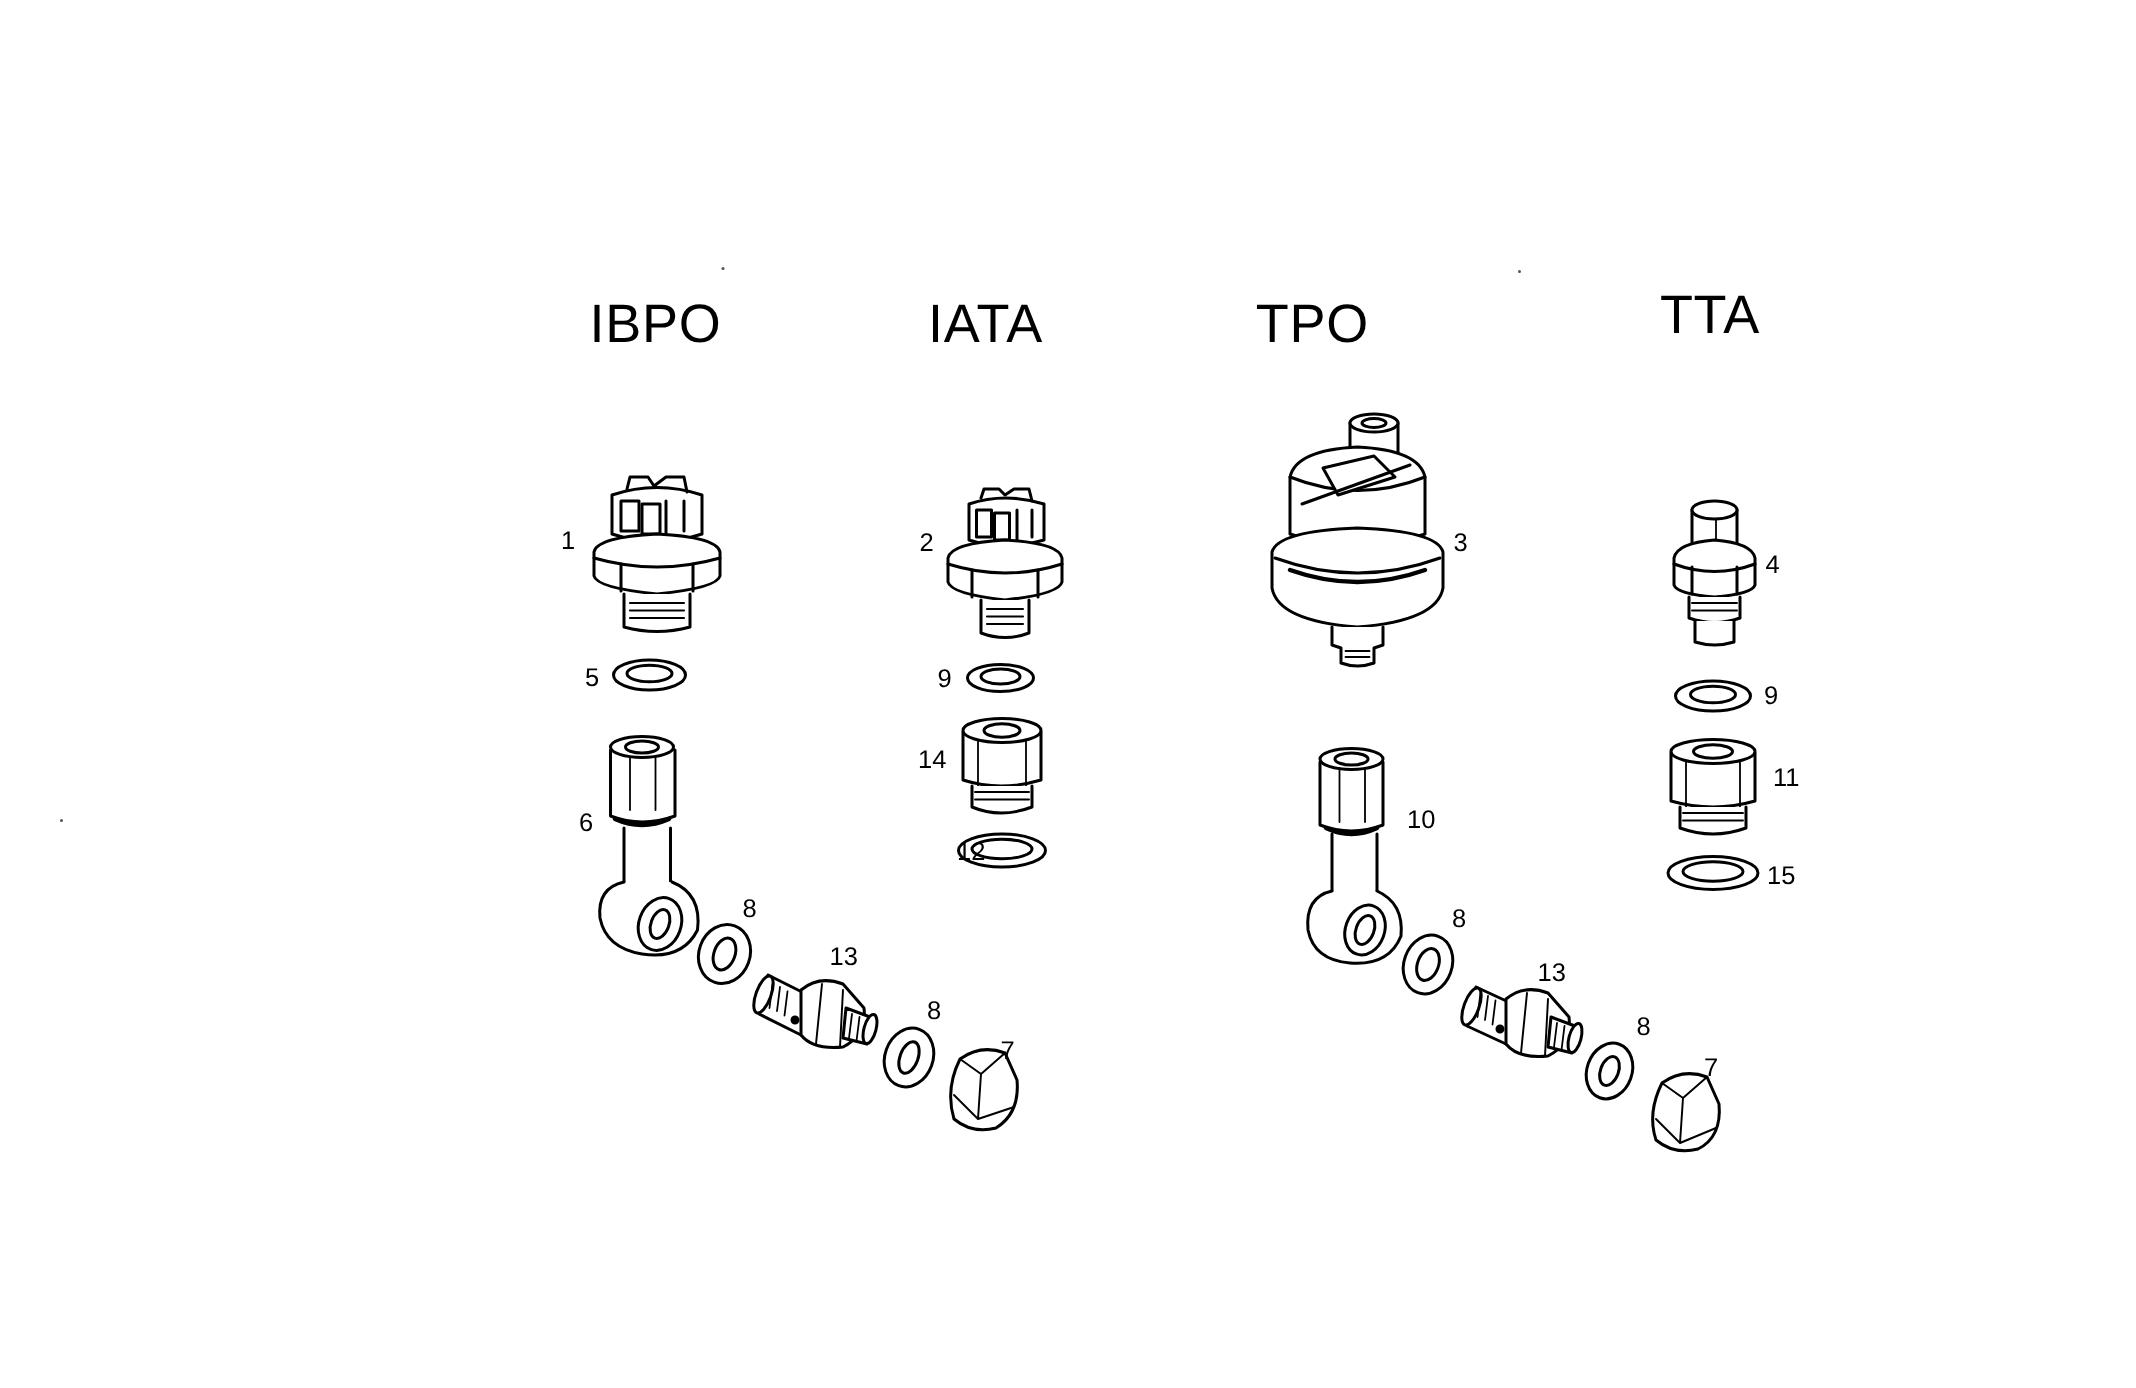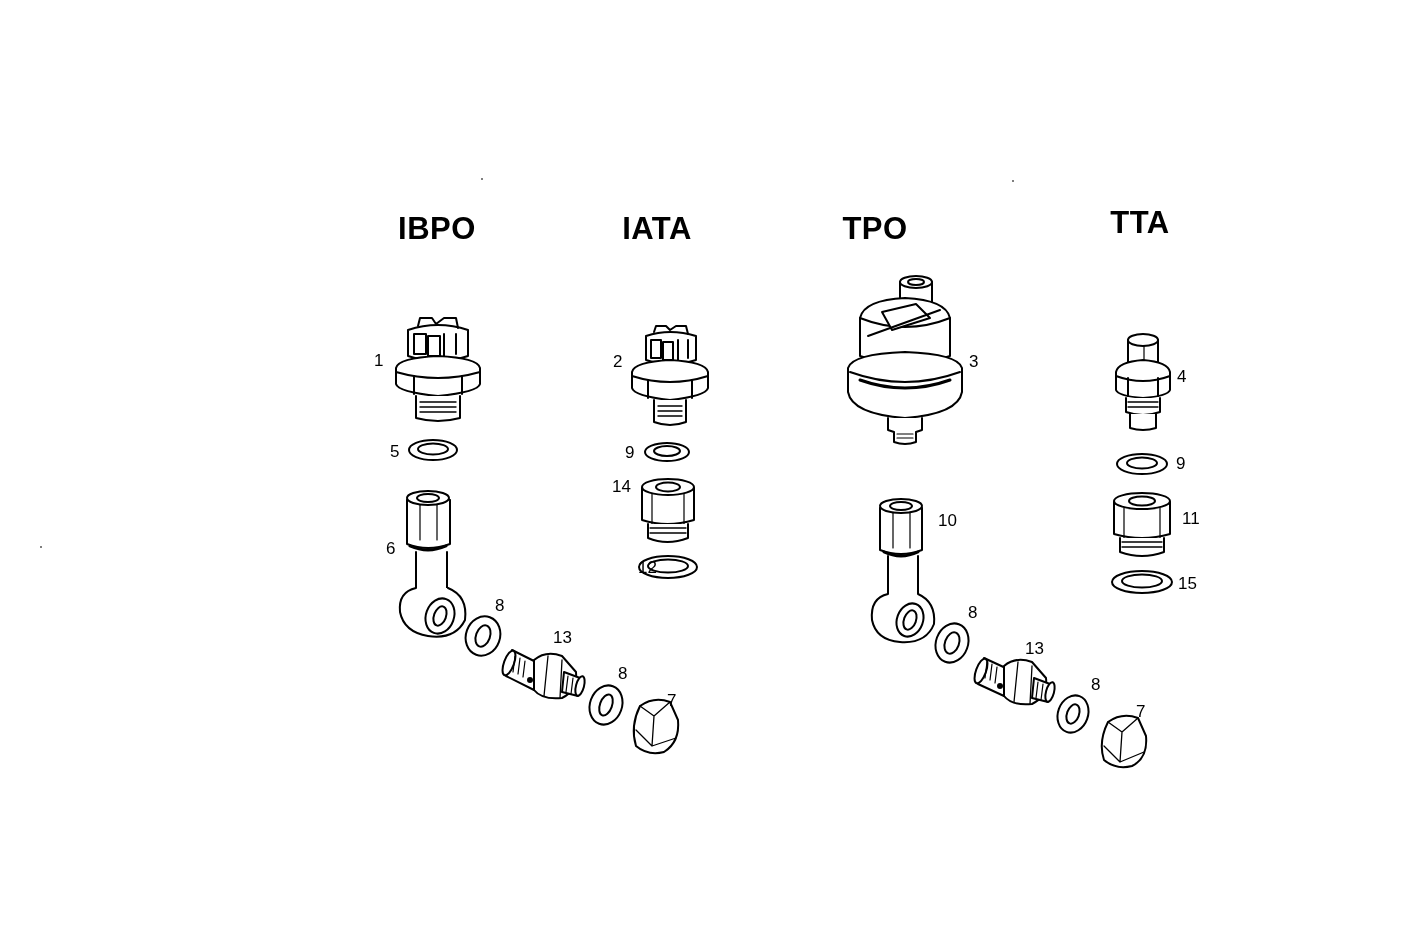--- a/index.html
+++ b/index.html
@@ -1,19 +1,19 @@
 <!DOCTYPE html>
 <html><head>
 <meta charset="utf-8">
 <style>
   html, body { margin:0; padding:0; background:#ffffff; }
   body { width:1424px; height:925px; position:relative; overflow:hidden;
          font-family:"Liberation Sans", "DejaVu Sans", sans-serif; color:#000; }
-  .group-title { position:absolute; font-weight:bold; font-size:31px; letter-spacing:0.5px;
-                 transform:translateX(-50%); line-height:1;margin-top:15px; }
+  .group-title { position:absolute; font-weight:normal; font-size:36px; letter-spacing:0.5px;
+                 transform:translateX(-50%); line-height:1; }
   .callout { position:absolute; font-size:17px; line-height:1; font-weight:normal; }
   .callout.bold { font-weight:normal; }
   svg.art { position:absolute; left:0; top:0; }
   .dot { position:absolute; width:2px; height:2px; background:#555; border-radius:1px; }
 </style>
 </head>
 <body>
 
 <div class="group-title" style="left:437px; top:198px;">IBPO</div>
 <div class="group-title" style="left:657px; top:198px;">IATA</div>
@@ -207,25 +207,25 @@
 <div class="callout" style="left:374px; top:352px;">1</div>
 <div class="callout" style="left:390px; top:443px;">5</div>
 <div class="callout" style="left:386px; top:540px;">6</div>
 <div class="callout" style="left:495px; top:597px;">8</div>
 <div class="callout" style="left:553px; top:629px;">13</div>
 <div class="callout" style="left:618px; top:665px;">8</div>
 <div class="callout" style="left:667px; top:692px;">7</div>
 
 <div class="callout" style="left:613px; top:353px;">2</div>
 <div class="callout" style="left:625px; top:444px;">9</div>
-<div class="callout" style="left:612px; top:478px;">14</div>
+<div class="callout" style="left:612px; top:498px;">14</div>
 <div class="callout" style="left:638px; top:559px;">12</div>
 
 <div class="callout" style="left:969px; top:353px;">3</div>
-<div class="callout" style="left:938px; top:512px;">10</div>
+<div class="callout" style="left:938px; top:538px;">10</div>
 <div class="callout" style="left:968px; top:604px;">8</div>
 <div class="callout" style="left:1025px; top:640px;">13</div>
 <div class="callout" style="left:1091px; top:676px;">8</div>
 <div class="callout" style="left:1136px; top:703px;">7</div>
 
 <div class="callout" style="left:1177px; top:368px;">4</div>
 <div class="callout" style="left:1176px; top:455px;">9</div>
 <div class="callout" style="left:1182px; top:510px;">11</div>
 <div class="callout bold" style="left:1178px; top:575px;">15</div>
 

